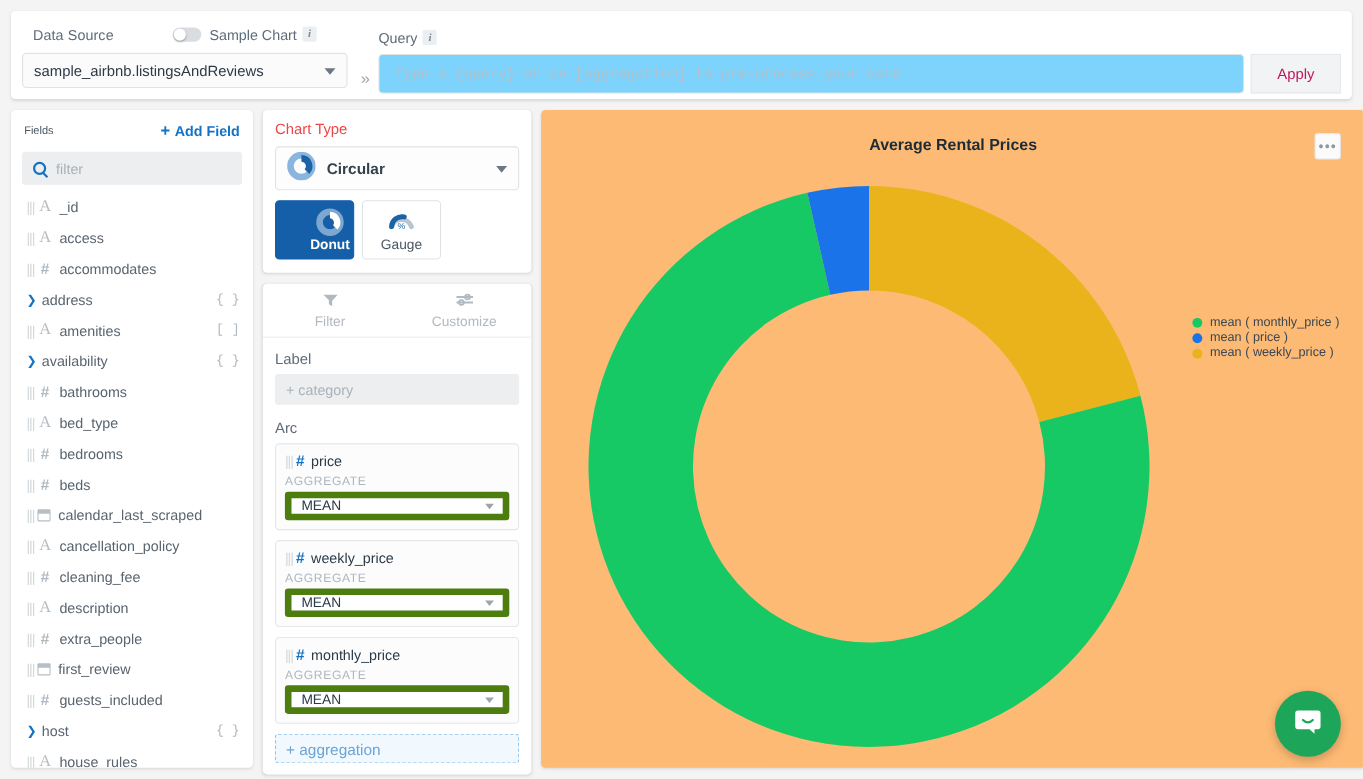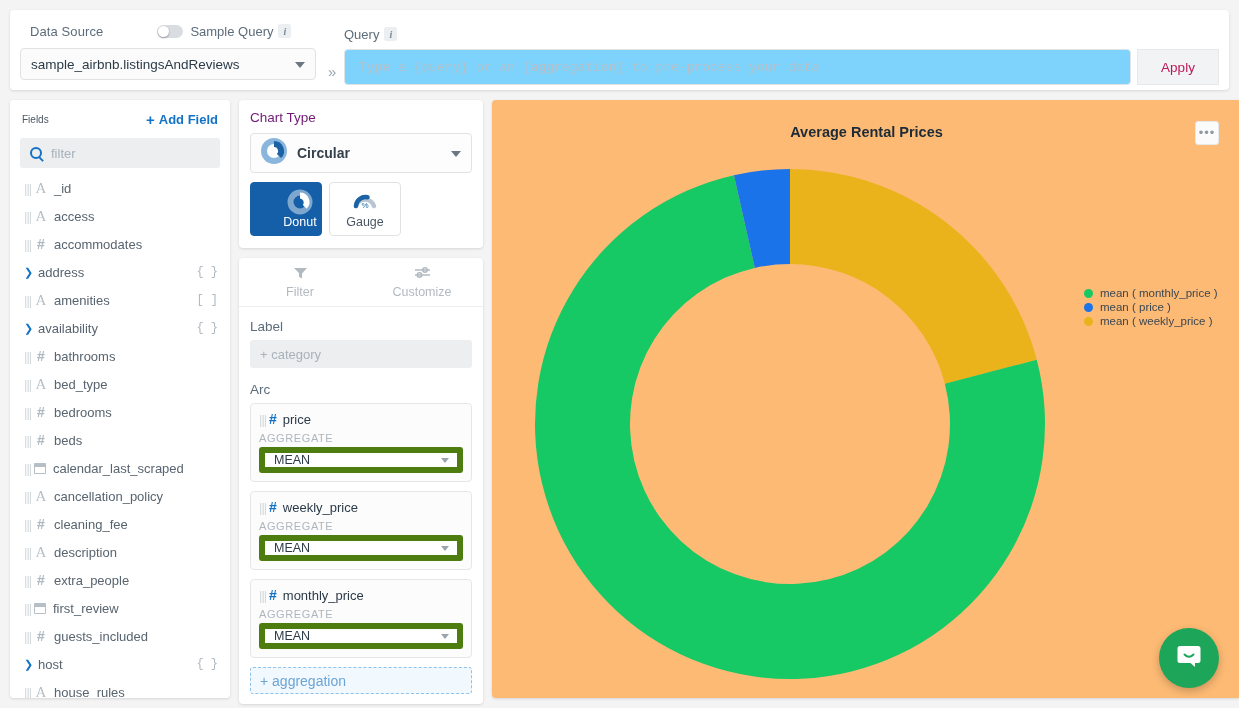--- a/index.html
+++ b/index.html
@@ -133,34 +133,34 @@
   .fname { flex: 1; }
   .ftag { color: #b0b8c0; font-size: 12px; font-family: "Liberation Mono", monospace; }
 
   
   .cfg-col { position: absolute; left: 239px; top: 100px; width: 244px; }
   .card {
     background: #ffffff; border-radius: 4px;
     box-shadow: 0 1px 3px rgba(0,0,0,0.12);
   }
   .ct-card { padding: 10px 11px 12px; }
-  .ct-title { font-size: 13.5px; color: #701a75; margin-bottom: 8px; }
+  .ct-title { font-size: 13.5px; color: #ef4444; margin-bottom: 8px; }
   .ct-select {
     height: 40px; border: 1px solid #dfe3e6; border-radius: 4px;
     background: #fdfdfe; display: flex; align-items: center;
     padding: 0 10px; position: relative;
   }
   .ct-select .label { font-size: 14px; color: #35424e; font-weight: bold; margin-left: 10px; }
   .chart-type-row { display: flex; gap: 7px; margin-top: 9px; }
   .ct-btn {
     width: 72px; height: 54px; border-radius: 4px;
     display: flex; flex-direction: column; align-items: center; justify-content: center;
     font-size: 12.5px; border: 1px solid #dfe3e6; background: #ffffff; color: #4a5763;
   }
-  .ct-btn.active { background: #155fa8; border-color: #155fa8; color: #ffffff; font-weight: normal; padding-left: 28px; }
+  .ct-btn.active { background: #155fa8; border-color: #155fa8; color: #ffffff; font-weight: bold; padding-left: 28px; }
   .ct-btn .glyph { height: 26px; display: flex; align-items: center; }
 
   .tabs-card { margin-top: 10px; overflow: hidden; }
   .tabs { display: flex; height: 49px; border-bottom: 1px solid #ebedef; }
   .tab {
     flex: 1; display: flex; flex-direction: column;
     align-items: center; justify-content: center;
     font-size: 12.5px; color: #b2bac1; position: relative; gap: 2px;
   }
   .tab.active { color: #1d2b36; font-weight: bold; }
@@ -232,21 +232,21 @@
 <body>
 
 <div class="topbar">
 
   <div class="ds-block">
     <div class="ds-header">
       <span class="ds-label">Data Source</span>
       <div class="toggle">
         <div class="knob"></div>
       </div>
-      <span class="sample-label">Sample Query</span>
+      <span class="sample-label">Sample Chart</span>
       <span class="info-badge">i</span>
     </div>
     <div class="ds-select">
       <span>sample_airbnb.listingsAndReviews</span>
       <span class="caret-down"></span>
     </div>
   </div>
 
   <div class="chevrons">»</div>
 

